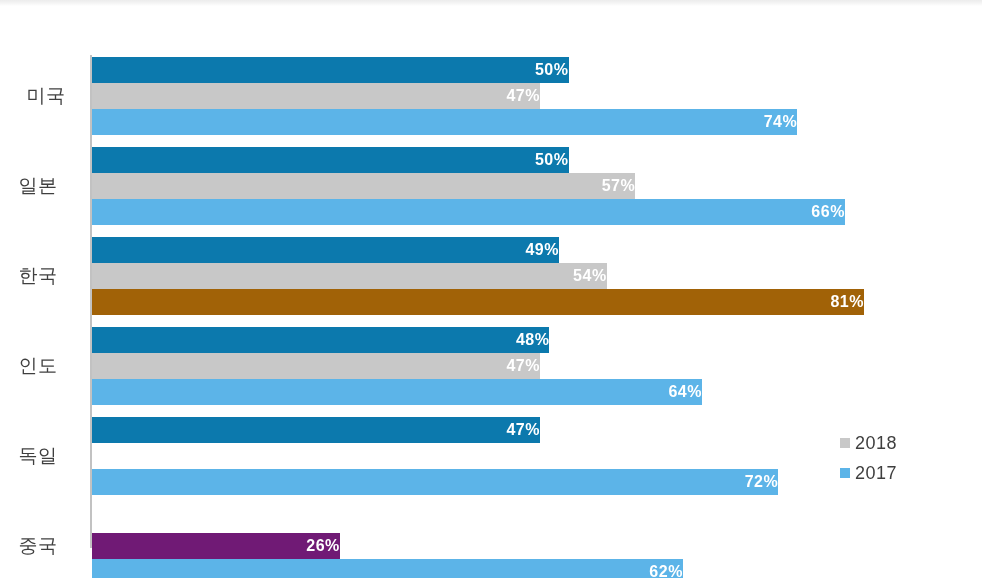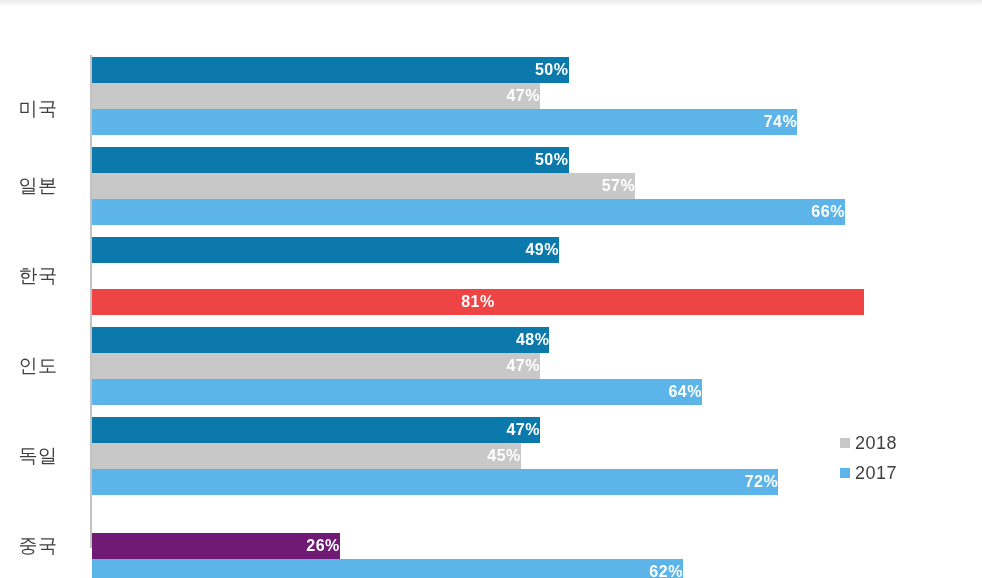--- a/index.html
+++ b/index.html
@@ -99,21 +99,21 @@
 </style>
 </head>
 <body>
 
 <div id="top-band"></div>
 
 <div id="chart-area">
   <div id="category-axis"></div>
   <div id="groups">
       <div class="cat-group" style="top: 57px; height: 78px;">
-        <div class="cat-label" style="top: 41px;">미국</div>
+        <div class="cat-label" style="top: 28px; padding-left: 8px;">미국</div>
         <div class="bar-row" style="top: 0px; width: 890px;">
           <div class="bar" style="width: 476.5px; background: rgb(12, 121, 173);">
             <span class="bar-label">50%</span>
           </div>
         </div>
         <div class="bar-row" style="top: 26px; width: 890px;">
           <div class="bar" style="width: 447.91px; background: rgb(200, 200, 200);">
             <span class="bar-label">47%</span>
           </div>
         </div>
@@ -141,22 +141,27 @@
           </div>
         </div>
       </div>
       <div class="cat-group" style="top: 237px; height: 78px;">
         <div class="cat-label" style="top: 28px;">한국</div>
         <div class="bar-row" style="top: 0px; width: 890px;">
           <div class="bar" style="width: 466.97px; background: rgb(12, 121, 173);">
             <span class="bar-label">49%</span>
           </div>
         </div>
-        <div class="bar-row" style="top: 52px; width: 890px;">
-          <div class="bar" style="width: 771.93px; background: #ef4444; justify-content: center;">
+        <div class="bar-row" style="top: 26px; width: 890px;">
+          <div class="bar" style="width: 514.62px; background: rgb(200, 200, 200);">
+            <span class="bar-label">54%</span>
+          </div>
+        </div>
+        <div class="bar-row" style="top: 52px; width: 890px;">
+          <div class="bar" style="width: 771.93px; background: #a16207;">
             <span class="bar-label">81%</span>
           </div>
         </div>
       </div>
       <div class="cat-group" style="top: 327px; height: 78px;">
         <div class="cat-label" style="top: 28px;">인도</div>
         <div class="bar-row" style="top: 0px; width: 890px;">
           <div class="bar" style="width: 457.44px; background: rgb(12, 121, 173);">
             <span class="bar-label">48%</span>
           </div>
@@ -170,25 +175,20 @@
           <div class="bar" style="width: 609.92px; background: rgb(92, 180, 232);">
             <span class="bar-label">64%</span>
           </div>
         </div>
       </div>
       <div class="cat-group" style="top: 417px; height: 78px;">
         <div class="cat-label" style="top: 28px;">독일</div>
         <div class="bar-row" style="top: 0px; width: 890px;">
           <div class="bar" style="width: 447.91px; background: rgb(12, 121, 173);">
             <span class="bar-label">47%</span>
-          </div>
-        </div>
-        <div class="bar-row" style="top: 26px; width: 890px;">
-          <div class="bar" style="width: 428.85px; background: rgb(200, 200, 200);">
-            <span class="bar-label">45%</span>
           </div>
         </div>
         <div class="bar-row" style="top: 52px; width: 890px;">
           <div class="bar" style="width: 686.16px; background: rgb(92, 180, 232);">
             <span class="bar-label">72%</span>
           </div>
         </div>
       </div>
       <div class="cat-group" style="top: 507px; height: 78px;">
         <div class="cat-label" style="top: 28px;">중국</div>

